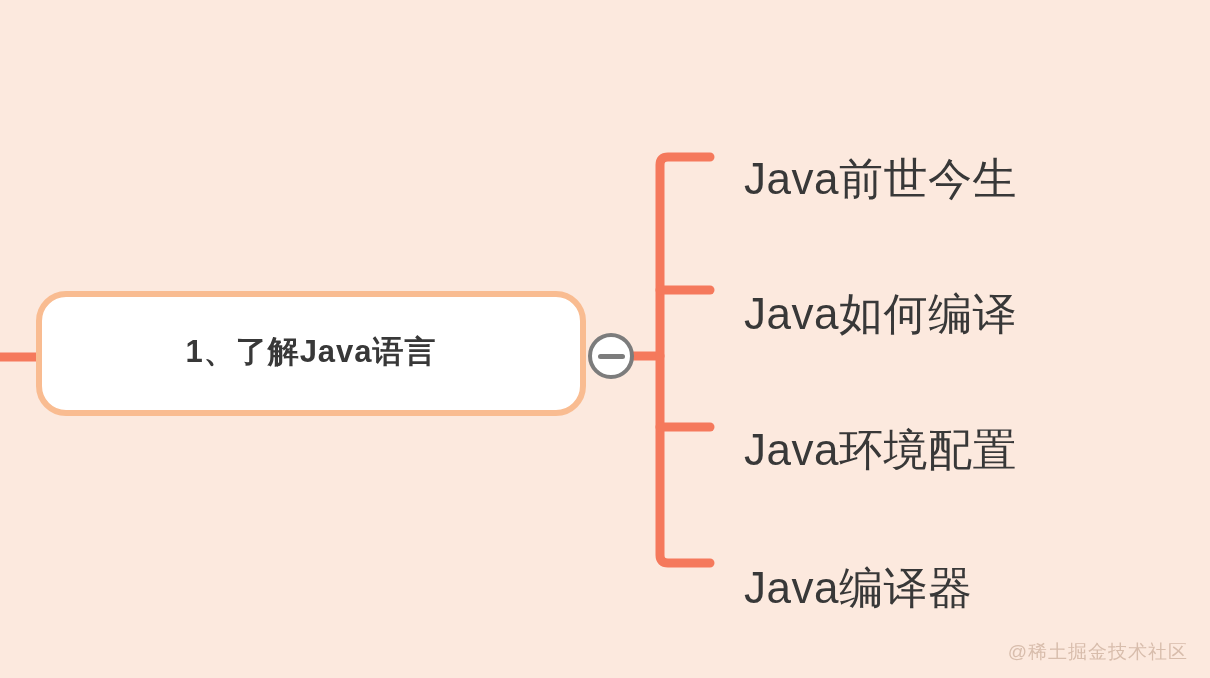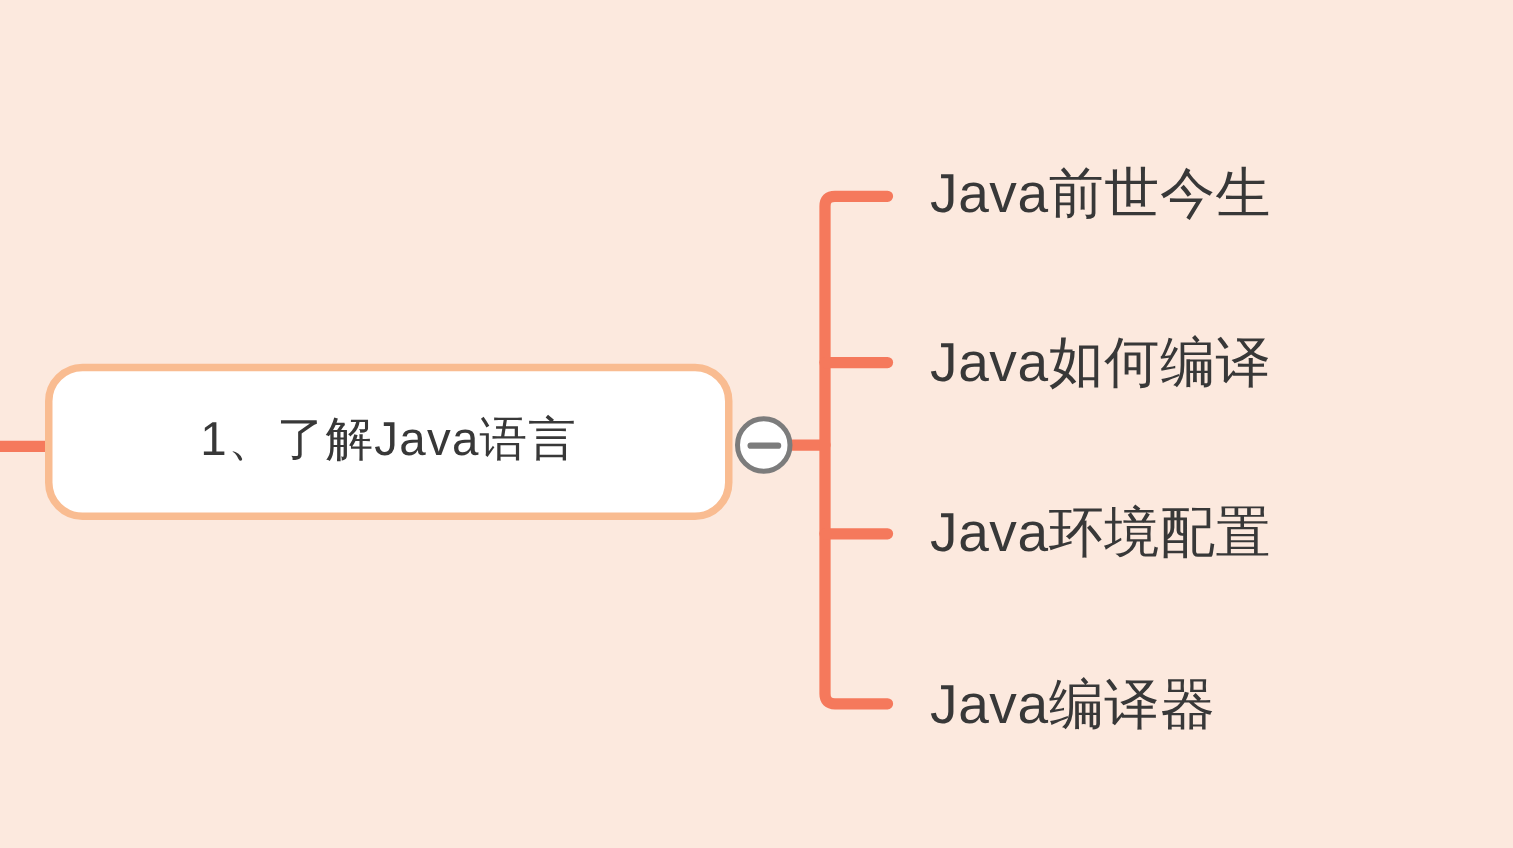--- a/index.html
+++ b/index.html
@@ -45,22 +45,22 @@
     height: 125px;
     background: var(--node-fill);
     border: 6px solid var(--node-border);
     border-radius: 30px;
     display: flex;
     align-items: center;
     justify-content: center;
     cursor: pointer;
   }
   .root-node span {
-    font-size: 38px;
-    font-weight: 400;
+    font-size: 31px;
+    font-weight: 700;
     color: var(--text);
     letter-spacing: 1px;
     white-space: nowrap;
     padding-bottom: 4px;
   }
   .collapse-btn {
     position: absolute;
     left: 588px;
     top: 333px;
     width: 46px;
@@ -84,20 +84,21 @@
   .child-node {
     position: absolute;
     left: 744px;
     transform: translateY(-50%);
     font-size: 44px;
     font-weight: 400;
     color: var(--text);
     white-space: nowrap;
     cursor: pointer;
     letter-spacing: 0.5px;
+    margin-top: 24px;
   }
   .watermark {
     position: absolute;
     right: 22px;
     bottom: 13px;
     font-size: 19px;
     color: var(--watermark);
     letter-spacing: 1px;
   }
 </style>
@@ -131,14 +132,15 @@
   </div>
 
   <div class="child-node" style="top:290px">
     <span>Java如何编译</span>
   </div>
 
   <div class="child-node" style="top:564px">
     <span>Java编译器</span>
   </div>
 
+  <div class="watermark">@稀土掘金技术社区</div>
 
 </div>
 
 </body></html>

